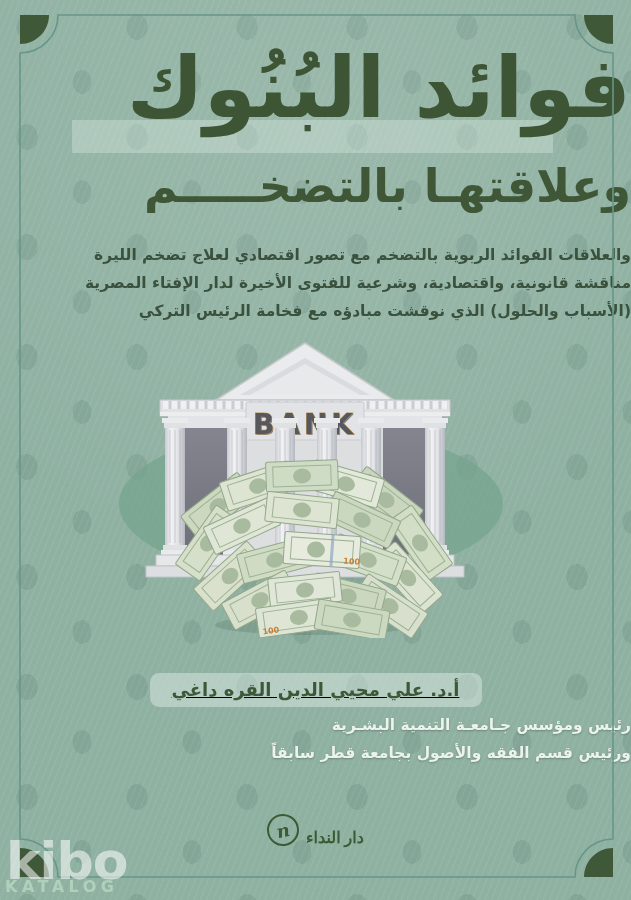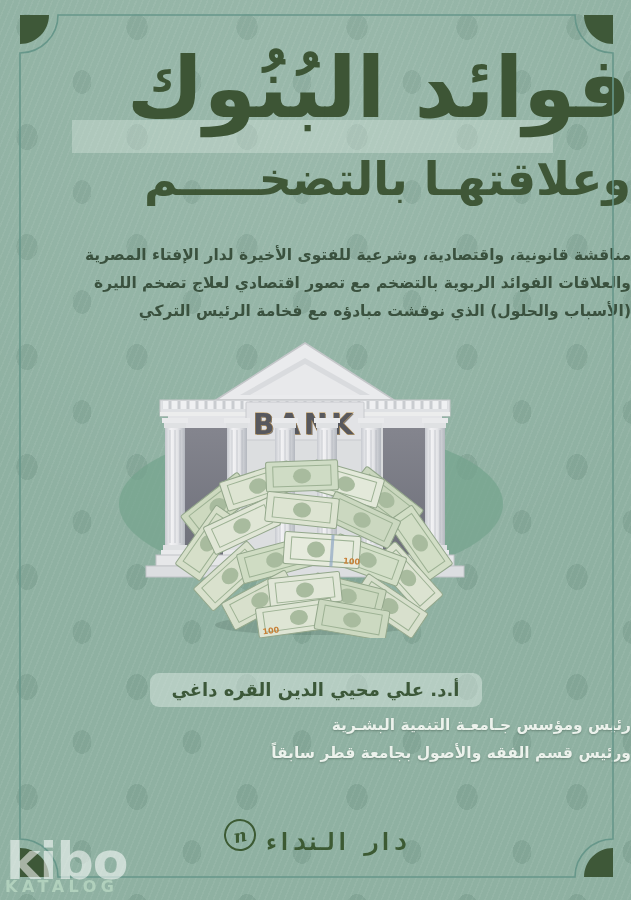--- a/index.html
+++ b/index.html
@@ -19,49 +19,50 @@
   .band{
     position:absolute;left:72px;top:120px;width:481px;height:33px;
     background:rgba(235,246,240,0.30);z-index:1;
   }
   .title{
     top:14px;z-index:2;direction:rtl;
     font-size:84px;font-weight:bold;color:#3d5535;line-height:148px;
     letter-spacing:0;
   }
   .subtitle{
-    top:139px;z-index:2;direction:rtl;
+    top:146px;z-index:2;direction:rtl;
     font-size:46px;font-weight:bold;color:#3f5737;line-height:80px;margin-left:43px;
   }
   .desc{top:241px;z-index:2;direction:rtl;font-size:15.5px;font-weight:bold;
     color:#3a513e;line-height:28px;}
   .bank-wrap{position:absolute;left:90px;top:338px;width:450px;height:300px;z-index:2;}
   .byline{top:642px;z-index:2;direction:rtl;font-size:16px;font-weight:bold;color:#486237;}
   .pill{
     position:absolute;left:50%;top:673px;transform:translateX(-50%);
     width:332px;height:34px;border-radius:9px;z-index:2;
     background:rgba(233,244,238,0.42);
+    text-decoration:underline;
   }
   .pill span{display:block;direction:rtl;text-align:center;line-height:34px;
     font-size:18px;font-weight:bold;color:#3c5839;}
   .roles{top:712px;z-index:2;direction:rtl;font-size:15.5px;font-weight:bold;
     color:#ecf2ec;line-height:27.5px;text-shadow:0 1px 2px rgba(40,60,50,0.35);}
   .logo{
     position:absolute;left:0;right:0;top:812px;z-index:2;
     display:flex;justify-content:center;align-items:center;gap:7px;
   }
   .logo-circle{
     width:28px;height:28px;border:2px solid #3c5a33;border-radius:50%;
     display:flex;align-items:center;justify-content:center;
     font-family:"DejaVu Serif",serif;font-style:italic;font-weight:bold;
     font-size:18px;color:#3c5a33;transform:rotate(-12deg);
   }
   .logo-name{
-    direction:rtl;font-family:Liberation Mono, monospace;font-weight:bold;
-    font-size:24px;color:#3c5a33;margin-top:16px;
+    direction:rtl;font-family:Liberation Serif, serif;font-weight:bold;
+    font-size:16px;color:#3c5a33;margin-top:16px;
   }
   .wm-brand{
     position:absolute;left:6px;top:831px;z-index:7;
     font-size:52px;font-weight:bold;letter-spacing:-1px;
     color:rgba(255,255,255,0.55);
   }
   .wm-label{
     position:absolute;left:5px;top:877px;z-index:7;
     font-size:16px;font-weight:bold;letter-spacing:4.5px;
     color:rgba(198,228,205,0.60);
@@ -72,22 +73,22 @@
 
 <div class="page">
 
   <div class="band"></div>
 
   <div class="abs title">فوائد البُنُوك</div>
 
   <div class="abs subtitle">وعلاقتهـا بالتضخـــــم</div>
 
   <div class="abs desc">
+    <div>والعلاقات الفوائد الربوية بالتضخم مع تصور اقتصادي لعلاج تضخم الليرة</div>
     <div>مناقشة قانونية، واقتصادية، وشرعية للفتوى الأخيرة لدار الإفتاء المصرية</div>
-    <div>والعلاقات الفوائد الربوية بالتضخم مع تصور اقتصادي لعلاج تضخم الليرة</div>
     <div>(الأسباب والحلول) الذي نوقشت مبادؤه مع فخامة الرئيس التركي</div>
   </div>
 
   <div class="bank-wrap">
     <svg width="450" height="300" viewBox="0 0 450 300">
       <defs>
         <linearGradient id="colGrad" x1="0" y1="0" x2="1" y2="0">
           <stop offset="0" stop-color="#c7cad0"></stop>
           <stop offset="0.3" stop-color="#f3f3f5"></stop>
           <stop offset="0.62" stop-color="#e4e5e8"></stop>

